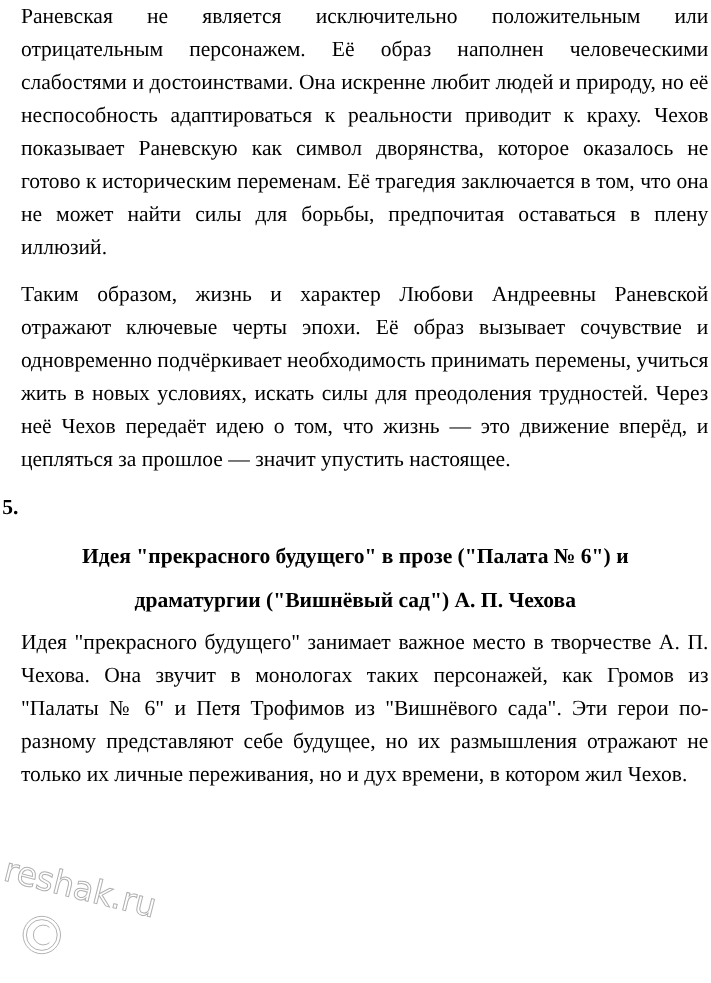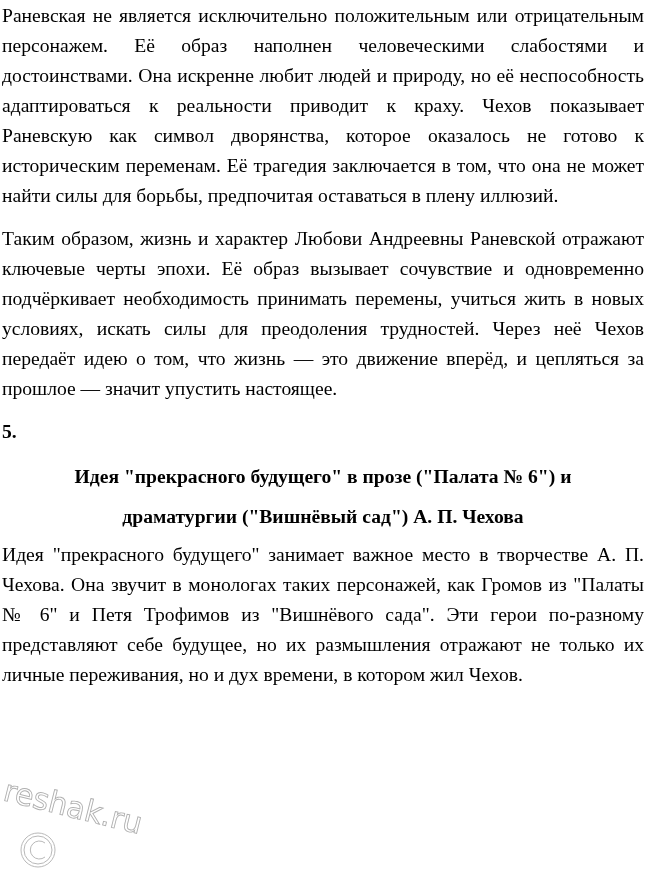--- a/index.html
+++ b/index.html
@@ -18,21 +18,21 @@
     .page {
       position: absolute;
       left: 2px;
       top: 0;
       width: 642px;
     }
     .para {
       font-size: 19.6px;
       line-height: 30px;
       text-align: justify;
-      margin: 0 0 13px 0;
+      margin: 0 0 13px 17px;
     }
     .para.first {
       margin-top: 1px;
     }
     .section-number {
       font-weight: bold;
       font-size: 19.6px;
       line-height: 30px;
       margin: 0 0 10px 0;
     }

